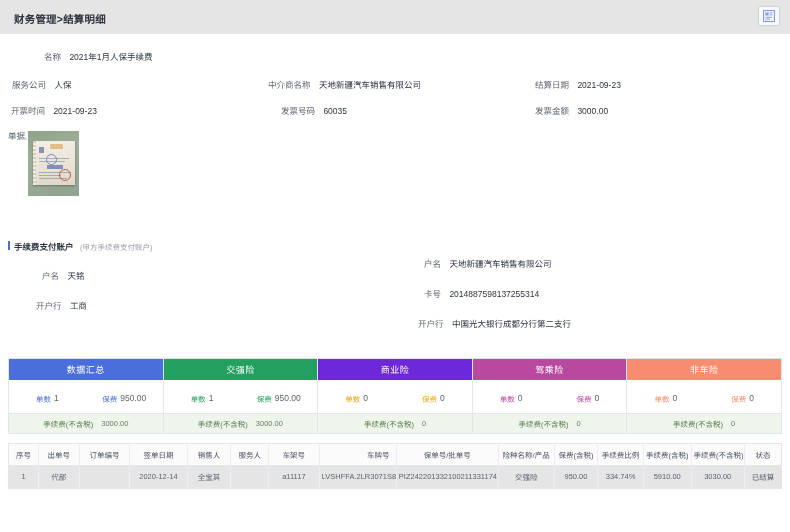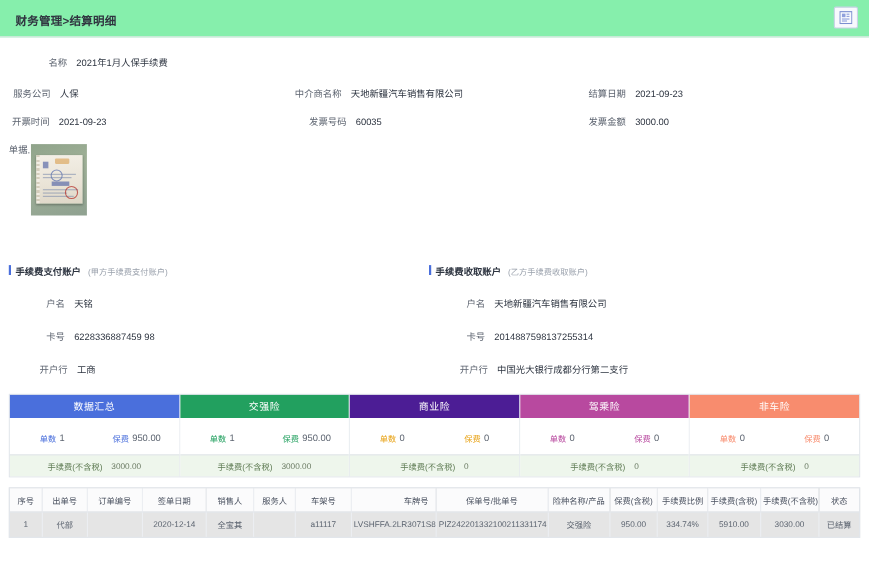--- a/index.html
+++ b/index.html
@@ -11,21 +11,21 @@
     font-family: "Liberation Sans", "DejaVu Sans", sans-serif;
     color: #333a45;
     overflow: hidden;
   }
   .page { position: relative; width: 790px; height: 532px; background:#fff; }
 
   
   .breadcrumb-bar {
     position: absolute; left: 0; top: 0; width: 790px; height: 34px;
     border-bottom: 1px solid #e6e8ec;
-    background: #86efac;
+    background: #e5e5e5;
   }
   .breadcrumb {
     position: absolute; left: 14px; top: 11px;
     font-size: 10.5px; font-weight: bold; color: #303540;
     letter-spacing: .2px;
   }
   .header-btn {
     position: absolute; right: 10px; top: 6px;
     width: 22px; height: 20px;
     border: 1px solid #c9d2e6; border-radius: 2px;
@@ -239,35 +239,27 @@
 
   <div class="acct acct-left">
     <div class="acct-title">
       <span>手续费支付账户</span>
       <span class="hint">(甲方手续费支付账户)</span>
     </div>
     <div class="acct-row" style="margin-top:17px; padding-left:34px;">
       <span class="lbl">户名</span>
       <span class="val">天铭</span>
     </div>
-    <div class="acct-row" style="margin-top:18px; padding-left:34px;">
-      <span class="lbl">卡号</span>
-      <span class="val">6228336887459 98</span>
-    </div>
     <div class="acct-row" style="margin-top:18px; padding-left:28px;">
       <span class="lbl">开户行</span>
       <span class="val">工商</span>
     </div>
   </div>
 
   <div class="acct acct-right">
-    <div class="acct-title">
-      <span>手续费收取账户</span>
-      <span class="hint">(乙方手续费收取账户)</span>
-    </div>
     <div class="acct-row" style="margin-top:17px; padding-left:34px;">
       <span class="lbl">户名</span>
       <span class="val">天地新疆汽车销售有限公司</span>
     </div>
     <div class="acct-row" style="margin-top:18px; padding-left:34px;">
       <span class="lbl">卡号</span>
       <span class="val">2014887598137255314</span>
     </div>
     <div class="acct-row" style="margin-top:18px; padding-left:28px;">
       <span class="lbl">开户行</span>
@@ -304,21 +296,21 @@
             <div class="metric-label" style="color: rgb(34, 160, 95);">保费</div>
             <div class="metric-value">950.00</div>
           </div>
         </div>
         <div class="card-foot">
           <span>手续费(不含税)</span>
           <span class="fv">3000.00</span>
         </div>
       </div>
       <div class="card">
-        <div class="card-head" style="background: #4c1d95;">商业险</div>
+        <div class="card-head" style="background: #6d28d9;">商业险</div>
         <div class="card-metrics">
           <div class="metric">
             <div class="metric-label" style="color: rgb(232, 163, 23);">单数</div>
             <div class="metric-value">0</div>
           </div>
           <div class="metric">
             <div class="metric-label" style="color: rgb(232, 163, 23);">保费</div>
             <div class="metric-value">0</div>
           </div>
         </div>

